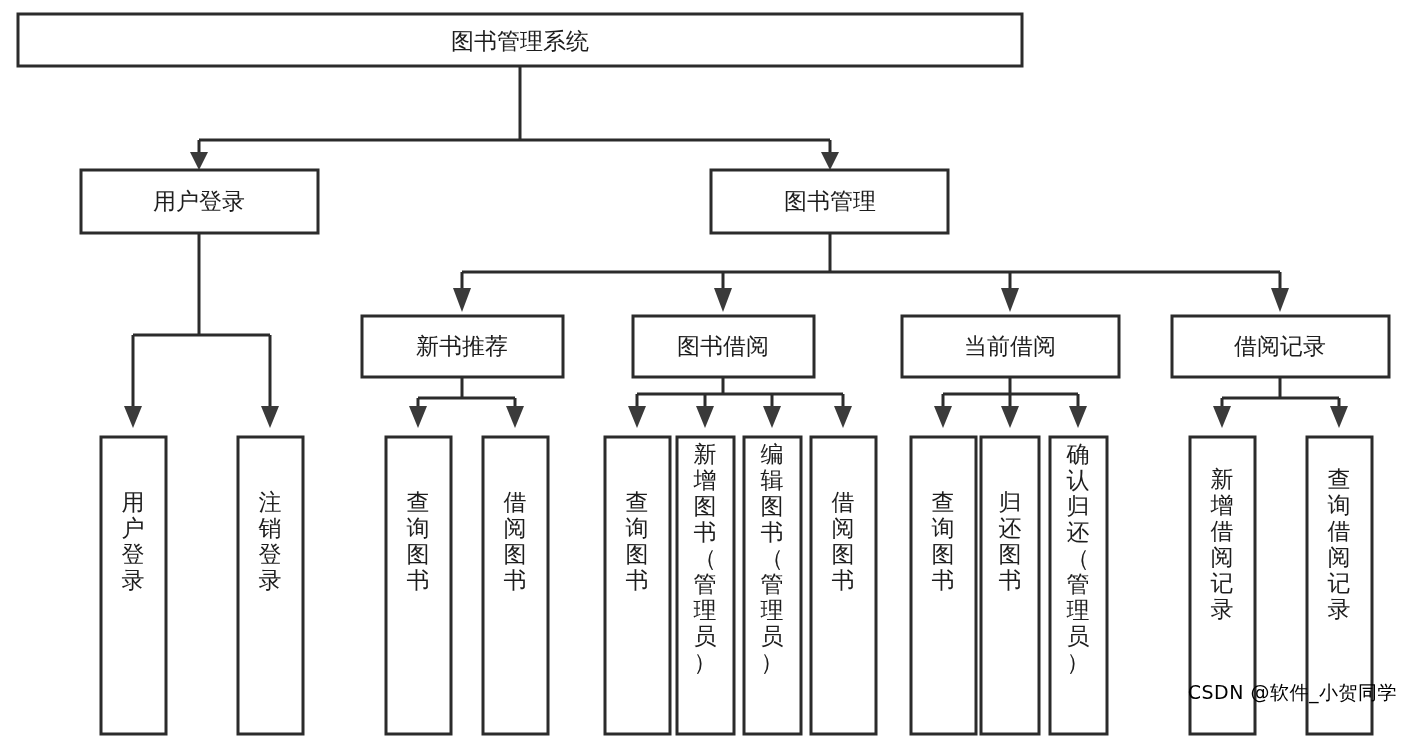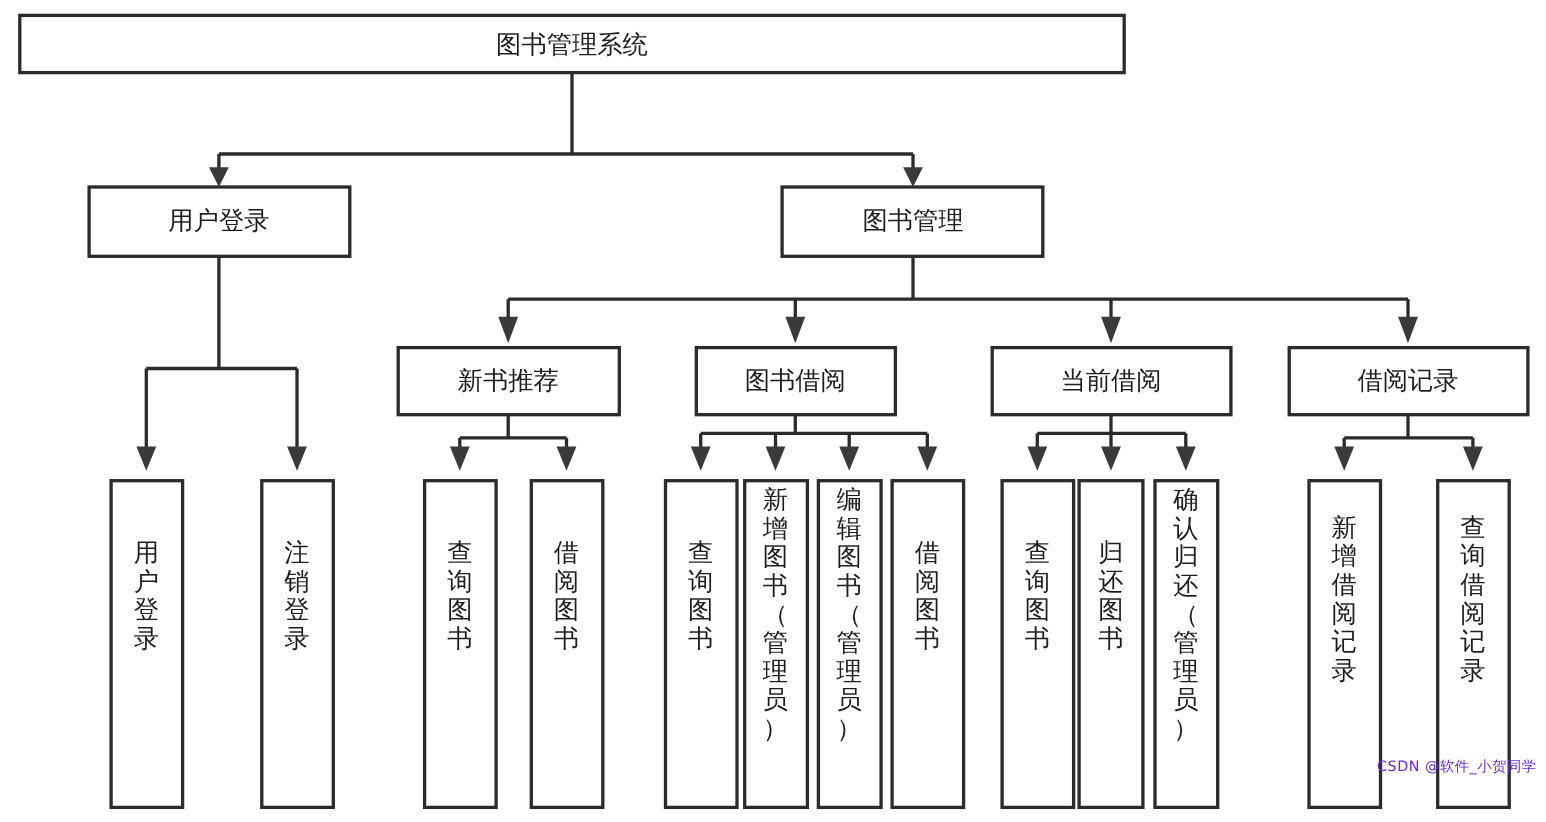--- a/index.html
+++ b/index.html
@@ -53,22 +53,22 @@
     font-family: "DejaVu Sans", "Liberation Sans", sans-serif;
     font-size: 23px;
     fill: #1d1d1d;
     text-anchor: middle;
   }
   .watermark {
     position: absolute;
     right: 8px;
     bottom: 6px;
     font-family: "DejaVu Sans", "Liberation Sans", sans-serif;
-    font-size: 13px;
-    color: #6d28d9;
+    font-size: 19px;
+    color: #000000;
     letter-spacing: 0.5px;
     white-space: nowrap;
     pointer-events: none;
   }
 </style>
 </head>
 <body>
 
 <div id="diagram-root">
 

